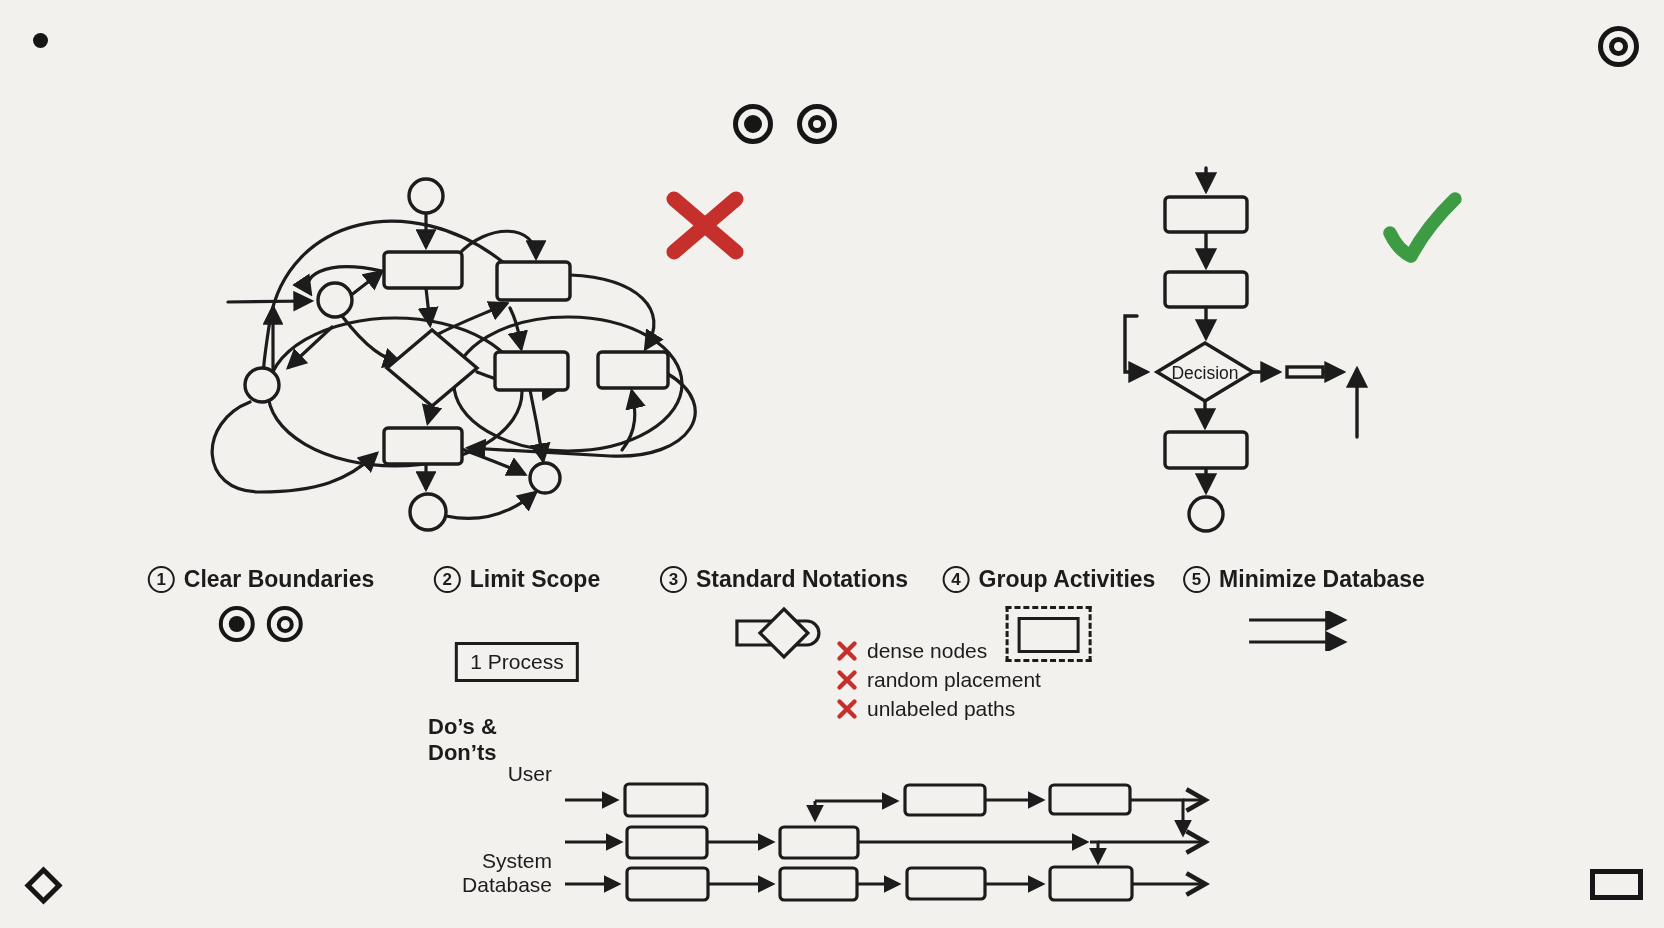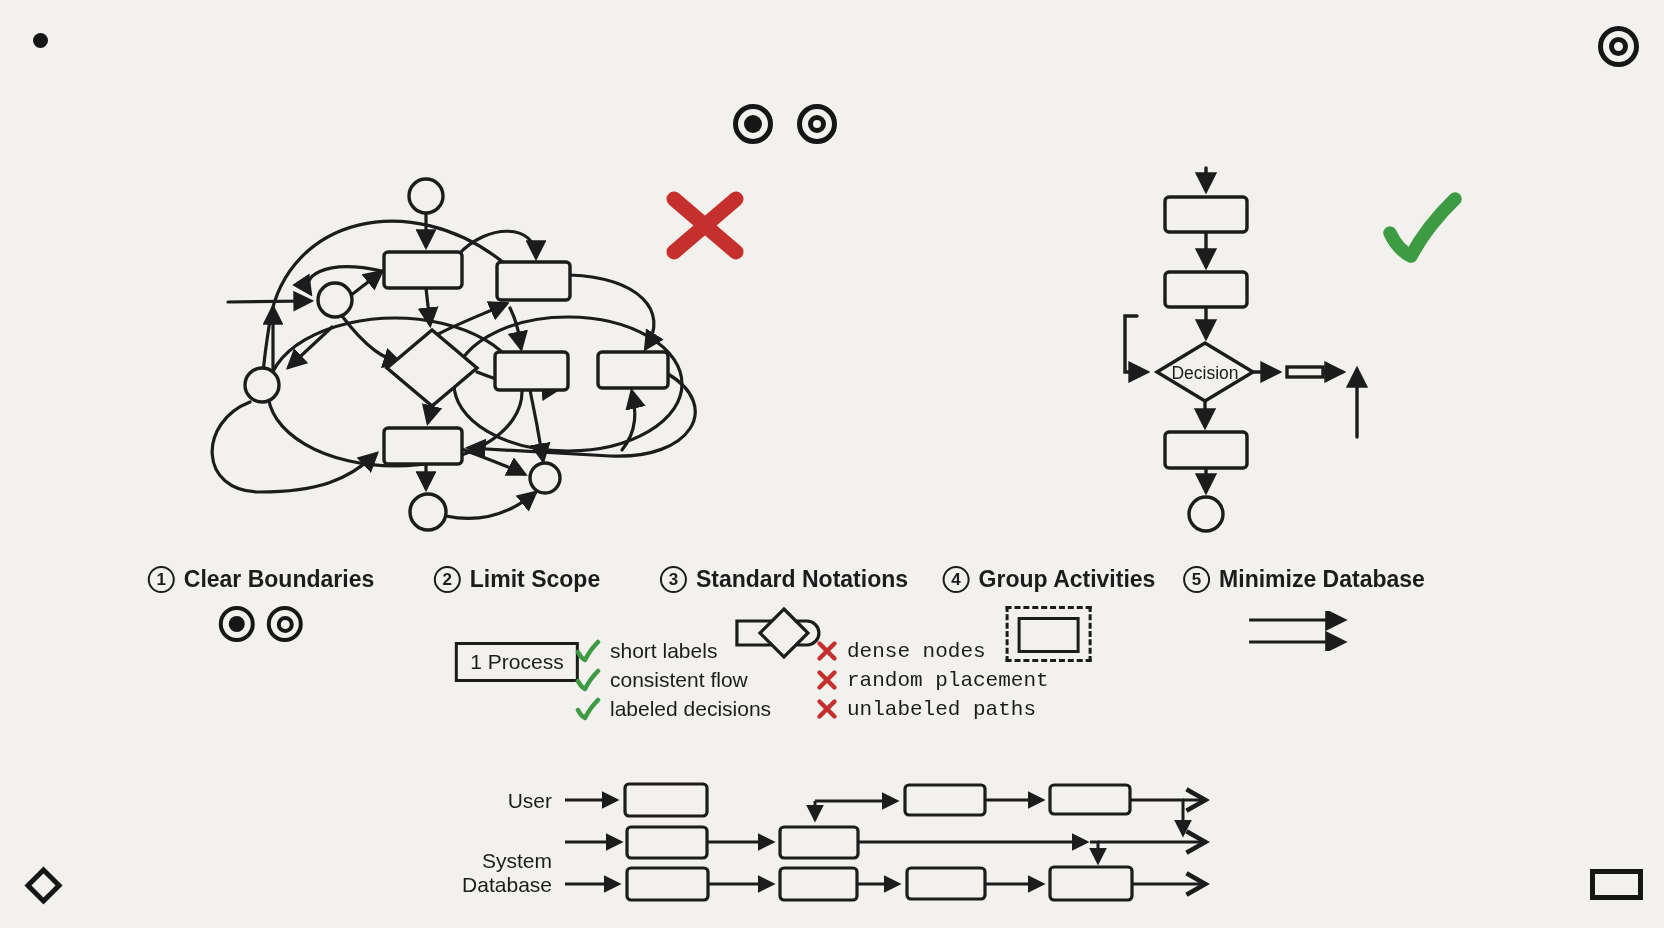--- a/index.html
+++ b/index.html
@@ -35,21 +35,21 @@
   .small-target{width:36px;height:36px;border:4px solid #161616;}
   .small-target .dot{width:16px;height:16px;}
   .small-target .innerring{width:17px;height:17px;border-width:4px;}
   .process-box{display:inline-block;border:3px solid #1c1c1c;padding:5px 12px;font-size:21px;font-weight:400;background:transparent;margin-top:36px;}
   .group-box{width:86px;height:56px;border:3px dashed #1c1c1c;box-sizing:border-box;display:flex;align-items:center;justify-content:center;}
   .group-inner{width:62px;height:36px;border:3px solid #1c1c1c;box-sizing:border-box;margin-top:2px;}
   
   .dd-label{left:428px;top:714px;width:135px;font-size:22px;font-weight:700;}
   .dd-col{display:flex;flex-direction:column;gap:7px;}
   .dd-dos{left:575px;top:640px;}
-  .dd-donts{left:816px;top:640px;font-family:Liberation Mono, monospace;}
+  .dd-donts{left:836px;top:640px;}
   .dd-row{display:flex;align-items:center;gap:9px;font-size:21px;height:22px;}
   
   .lane-label{width:122px;text-align:right;font-size:21px;}
   svg{display:block;}
 </style>
 </head>
 <body>
 
 <div class="canvas">
 
@@ -219,41 +219,22 @@
           </marker>
         </defs>
         <g stroke="#1c1c1c" stroke-width="3.2" fill="none">
           <path d="M4,9 H98" marker-end="url(#ah3)"></path>
           <path d="M4,31 H98" marker-end="url(#ah3)"></path>
         </g>
       </svg>
     </div>
   </div>
 
-
-  <div class="abs dd-col dd-dos">
-    <div class="dd-row">
-      <svg width="26" height="24" viewBox="0 0 26 24">
-          <path d="M3,13 Q6,19 10,21 Q15,11 23,3" fill="none" stroke="#3d9b43" stroke-width="4.5" stroke-linecap="round" stroke-linejoin="round"></path>
-        </svg>
-      <span>short labels</span>
-    </div>
-    <div class="dd-row">
-      <svg width="26" height="24" viewBox="0 0 26 24">
-          <path d="M3,13 Q6,19 10,21 Q15,11 23,3" fill="none" stroke="#3d9b43" stroke-width="4.5" stroke-linecap="round" stroke-linejoin="round"></path>
-        </svg>
-      <span>consistent flow</span>
-    </div>
-    <div class="dd-row">
-      <svg width="26" height="24" viewBox="0 0 26 24">
-          <path d="M3,13 Q6,19 10,21 Q15,11 23,3" fill="none" stroke="#3d9b43" stroke-width="4.5" stroke-linecap="round" stroke-linejoin="round"></path>
-        </svg>
-      <span>labeled decisions</span>
-    </div>
-  </div>
+  <div class="abs dd-label">Do’s &amp; Don’ts</div>
+
 
   <div class="abs dd-col dd-donts">
     <div class="dd-row">
       <svg width="22" height="22" viewBox="0 0 22 22">
           <g stroke="#c5302c" stroke-width="4.4" stroke-linecap="round">
             <path d="M3.5,3.5 L18.5,18.5"></path>
             <path d="M18.5,3.5 L3.5,18.5"></path>
           </g>
         </svg>
       <span>dense nodes</span>
@@ -271,21 +252,21 @@
       <svg width="22" height="22" viewBox="0 0 22 22">
           <g stroke="#c5302c" stroke-width="4.4" stroke-linecap="round">
             <path d="M3.5,3.5 L18.5,18.5"></path>
             <path d="M18.5,3.5 L3.5,18.5"></path>
           </g>
         </svg>
       <span>unlabeled paths</span>
     </div>
   </div>
 
-  <div class="abs lane-label" style="left:430px;top:789px;">User</div>
+  <div class="abs lane-label" style="left:430px;top:762px;">User</div>
   <div class="abs lane-label" style="left:430px;top:831px;margin-top:18px;">System</div>
   <div class="abs lane-label" style="left:430px;top:873px;">Database</div>
 
   <svg class="abs" style="left:430px;top:775px;" width="800" height="140" viewBox="0 0 800 140">
     <defs>
       <marker id="ah4" viewBox="0 0 10 10" refX="8" refY="5" markerWidth="6" markerHeight="6" orient="auto">
         <path d="M0,0 L10,5 L0,10 z" fill="#1c1c1c"></path>
       </marker>
       <marker id="ch4" viewBox="0 0 10 10" refX="7.5" refY="5" markerWidth="9" markerHeight="9" orient="auto">
         <path d="M1,1 L8,5 L1,9" fill="none" stroke="#1c1c1c" stroke-width="1.7"></path>

